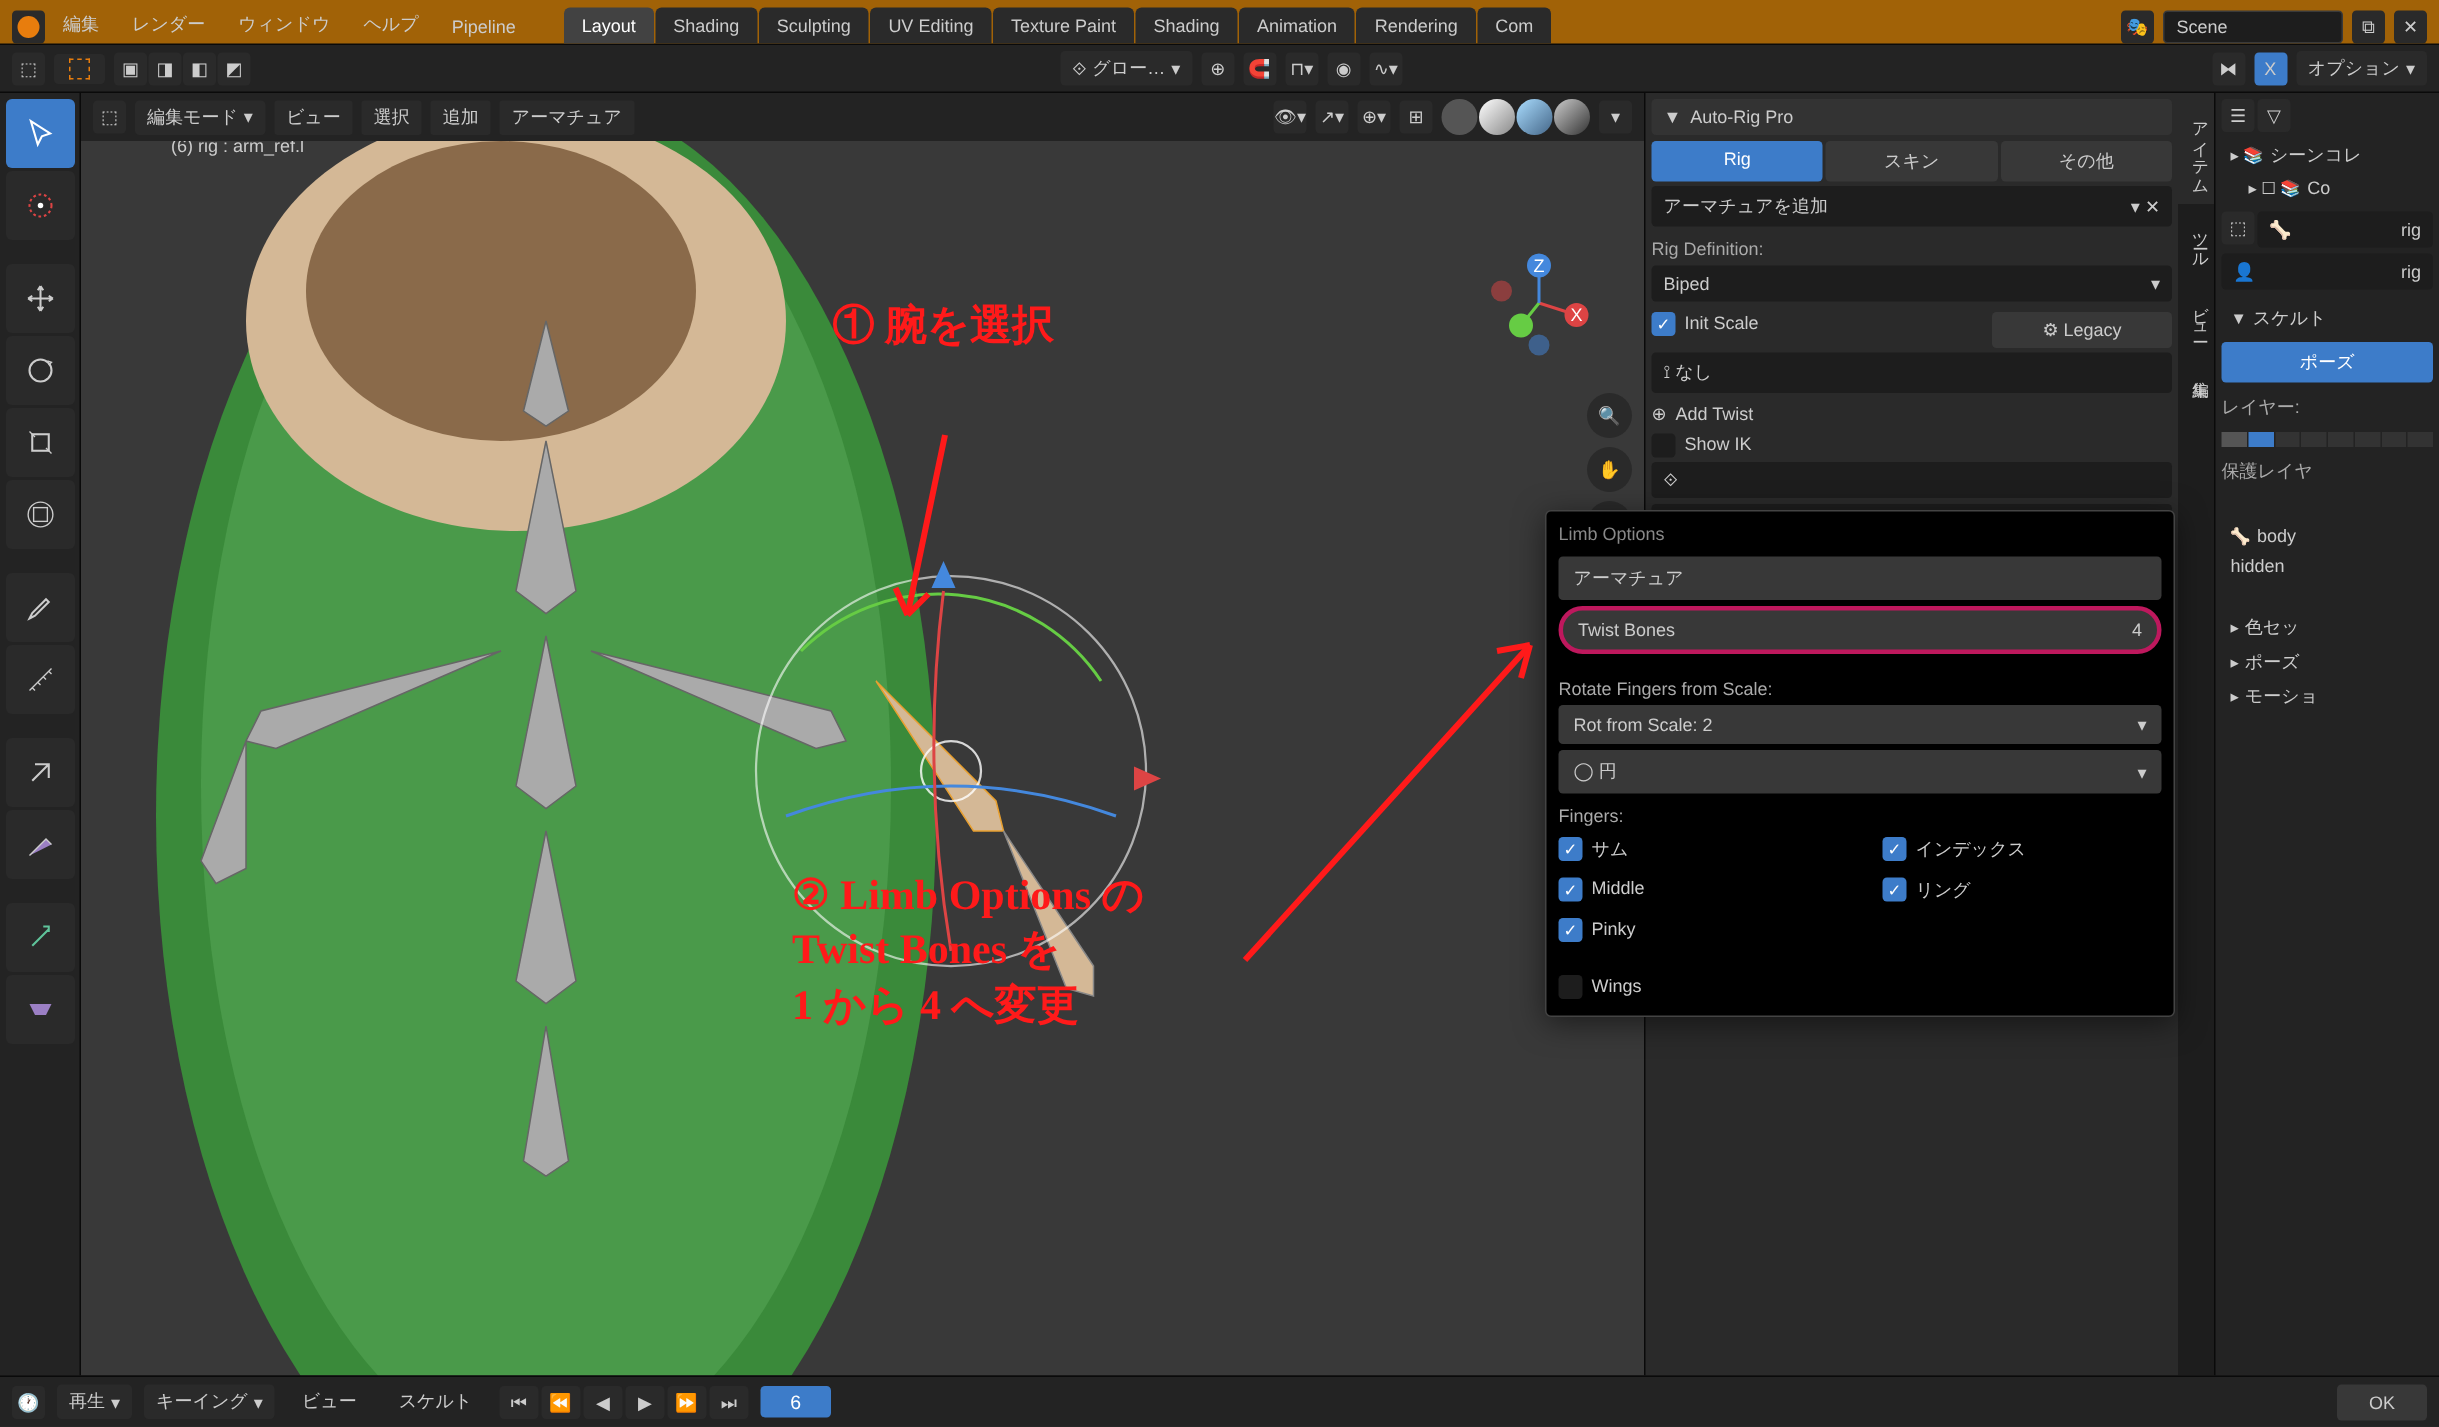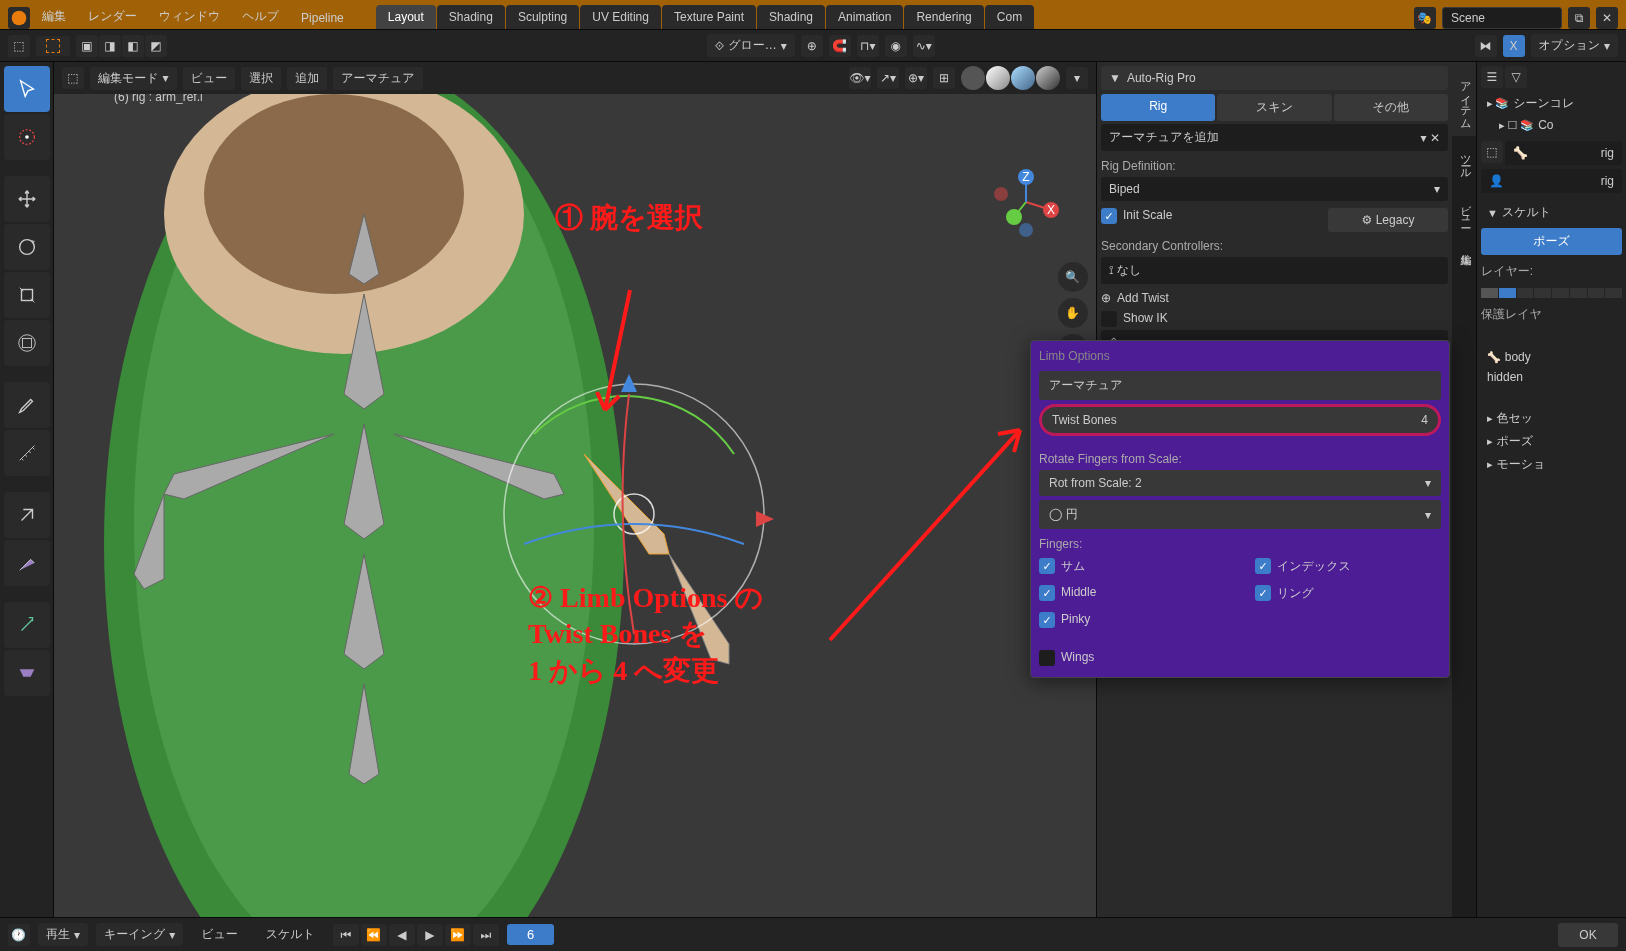--- a/index.html
+++ b/index.html
@@ -41,21 +41,21 @@
 .panel-row{display:flex;gap:2px;margin-bottom:3px}
 .panel-btn{flex:1;background:#383838;padding:5px;text-align:center;border-radius:3px;cursor:pointer}
 .panel-btn.active{background:#3d7cc9;color:#fff}
 .panel-field{background:#1d1d1d;padding:5px 8px;border-radius:3px;margin-bottom:4px;display:flex;align-items:center;justify-content:space-between}
 .panel-label{padding:4px 0;color:#aaa}
 .check-row{display:flex;gap:6px;padding:3px 0}
 .checkbox{width:16px;height:16px;background:#1d1d1d;border-radius:3px;display:flex;align-items:center;justify-content:center}
 .checkbox.checked{background:#3d7cc9}
 .checkbox.checked::after{content:"✓";color:#fff;font-size:11px}
 
-.popup{position:absolute;background:#4c1d95;border:1px solid #444;border-radius:4px;padding:8px;box-shadow:0 4px 20px rgba(0,0,0,0.5);z-index:100}
+.popup{position:absolute;background:#000000;border:1px solid #444;border-radius:4px;padding:8px;box-shadow:0 4px 20px rgba(0,0,0,0.5);z-index:100}
 .popup-title{color:#888;margin-bottom:8px}
 .popup-field{background:#383838;padding:6px 10px;border-radius:3px;margin-bottom:4px;display:flex;justify-content:space-between;align-items:center}
 .highlight-ring{border:3px solid #be185d;border-radius:20px}
 
 .outliner{width:150px;background:#232323;border-left:1px solid #0a0a0a;padding:4px;overflow:hidden}
 .out-row{padding:3px 6px;display:flex;align-items:center;gap:4px;font-size:11px}
 
 .footer{height:34px;background:#232323;display:flex;align-items:center;padding:0 8px;gap:8px;border-top:1px solid #0a0a0a;position:absolute;bottom:0;left:0;right:0}
 .playback{display:flex;gap:2px;margin:0 auto}
 .play-btn{width:26px;height:22px;background:#2a2a2a;border-radius:3px;display:flex;align-items:center;justify-content:center;cursor:pointer}
@@ -304,21 +304,20 @@
       <div class="panel-field">
           <span>Biped</span>
           <span>▾</span>
         </div>
       <div class="check-row">
         <div class="checkbox checked"></div>
         <span>Init Scale</span>
         <div style="flex:1"></div>
         <div class="panel-btn" style="flex:0 0 120px">⚙ <span>Legacy</span></div>
       </div>
-      <div class="panel-label">Secondary Controllers:</div>
       <div class="panel-field">
           <span>⟟ <span>なし</span></span>
         </div>
       <div class="check-row">
           <span>⊕</span> 
           <span>Add Twist</span>
         </div>
       <div class="check-row">
           <div class="checkbox"></div>
           <span>Show IK </span>

